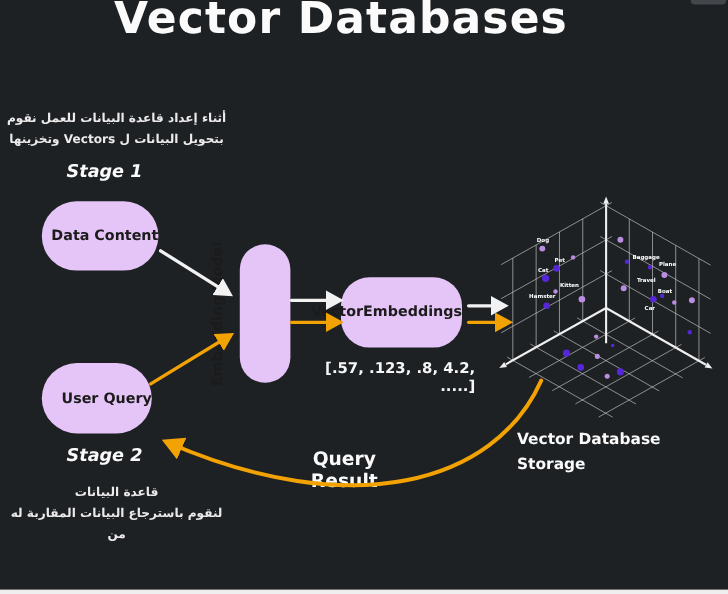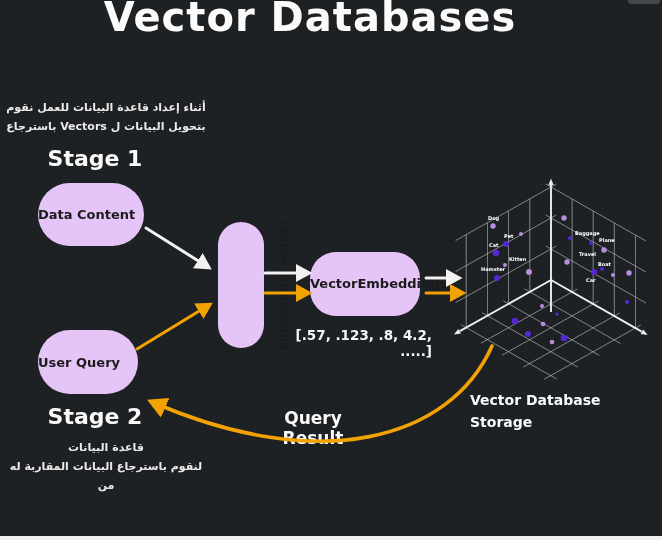--- a/index.html
+++ b/index.html
@@ -14,25 +14,25 @@
   }
   .abs{position:absolute;}
   .title{
     left:50px;top:-6px;width:520px;text-align:center;
     font-size:40px;font-weight:800;letter-spacing:1px;color:#fbfbfb;
   }
   .top-nub{left:628px;top:0;width:32px;height:4px;border-radius:0 0 3px 3px;background:#43464a;}
   .note{width:212px;text-align:center;font-size:11px;font-weight:700;line-height:19px;color:#eceaea;}
   .note-1{left:0;top:98px;}
   .note-2{left:0;top:438px;}
-  .stage{width:190px;text-align:center;font-size:22px;font-weight:800;color:#fafafa;}
+  .stage{width:190px;text-align:center;font-size:16px;font-weight:800;color:#fafafa;font-style:italic;}
   .stage-1{left:0;top:146px;}
   .stage-2{left:0;top:404px;}
   .bubble{
-    background:var(--bubble);color:var(--ink);display:flex;align-items:center;justify-content:flex-start;
+    background:var(--bubble);color:var(--ink);display:flex;align-items:center;justify-content:flex-end;
     font-weight:700;font-size:13px;text-align:center;
   }
   .b-data{left:38px;top:183px;width:106px;height:63px;border-radius:32px;}
   .b-query{left:38px;top:330px;width:100px;height:64px;border-radius:32px;}
   .b-model{left:218px;top:222px;width:46px;height:126px;border-radius:23px;}
   .b-model span{transform:rotate(-90deg);white-space:nowrap;font-size:13px;font-weight:700;}
   .b-vecemb{left:310px;top:252px;width:110px;height:64px;border-radius:26px;flex-direction:row;line-height:18px;}
   .sample-vector{left:290px;top:327px;width:142px;text-align:right;font-size:13.5px;font-weight:700;color:#f6f6f6;}
   .query-result{left:258px;top:408px;width:110px;text-align:center;font-size:17px;font-weight:800;color:#fafafa;}
   .storage-caption{left:470px;top:389px;width:175px;text-align:left;font-size:14px;font-weight:800;line-height:22px;color:#fafafa;}
@@ -54,21 +54,21 @@
 </style>
 </head>
 <body>
 
 <div class="abs top-nub"></div>
 
 <h1 class="abs title">Vector Databases</h1>
 
 <div class="abs note note-1" dir="rtl">
   <div>أثناء إعداد قاعدة البيانات للعمل نقوم</div>
-  <div>بتحويل البيانات ل Vectors باسترجاع</div>
+  <div>بتحويل البيانات ل Vectors وتخزينها</div>
 </div>
 <div class="abs stage stage-1">Stage 1</div>
 
 <div class="abs bubble b-data">
   <span>Data Content</span>
 </div>
 
 <div class="abs bubble b-model">
   <span>Embedding Model</span>
 </div>

